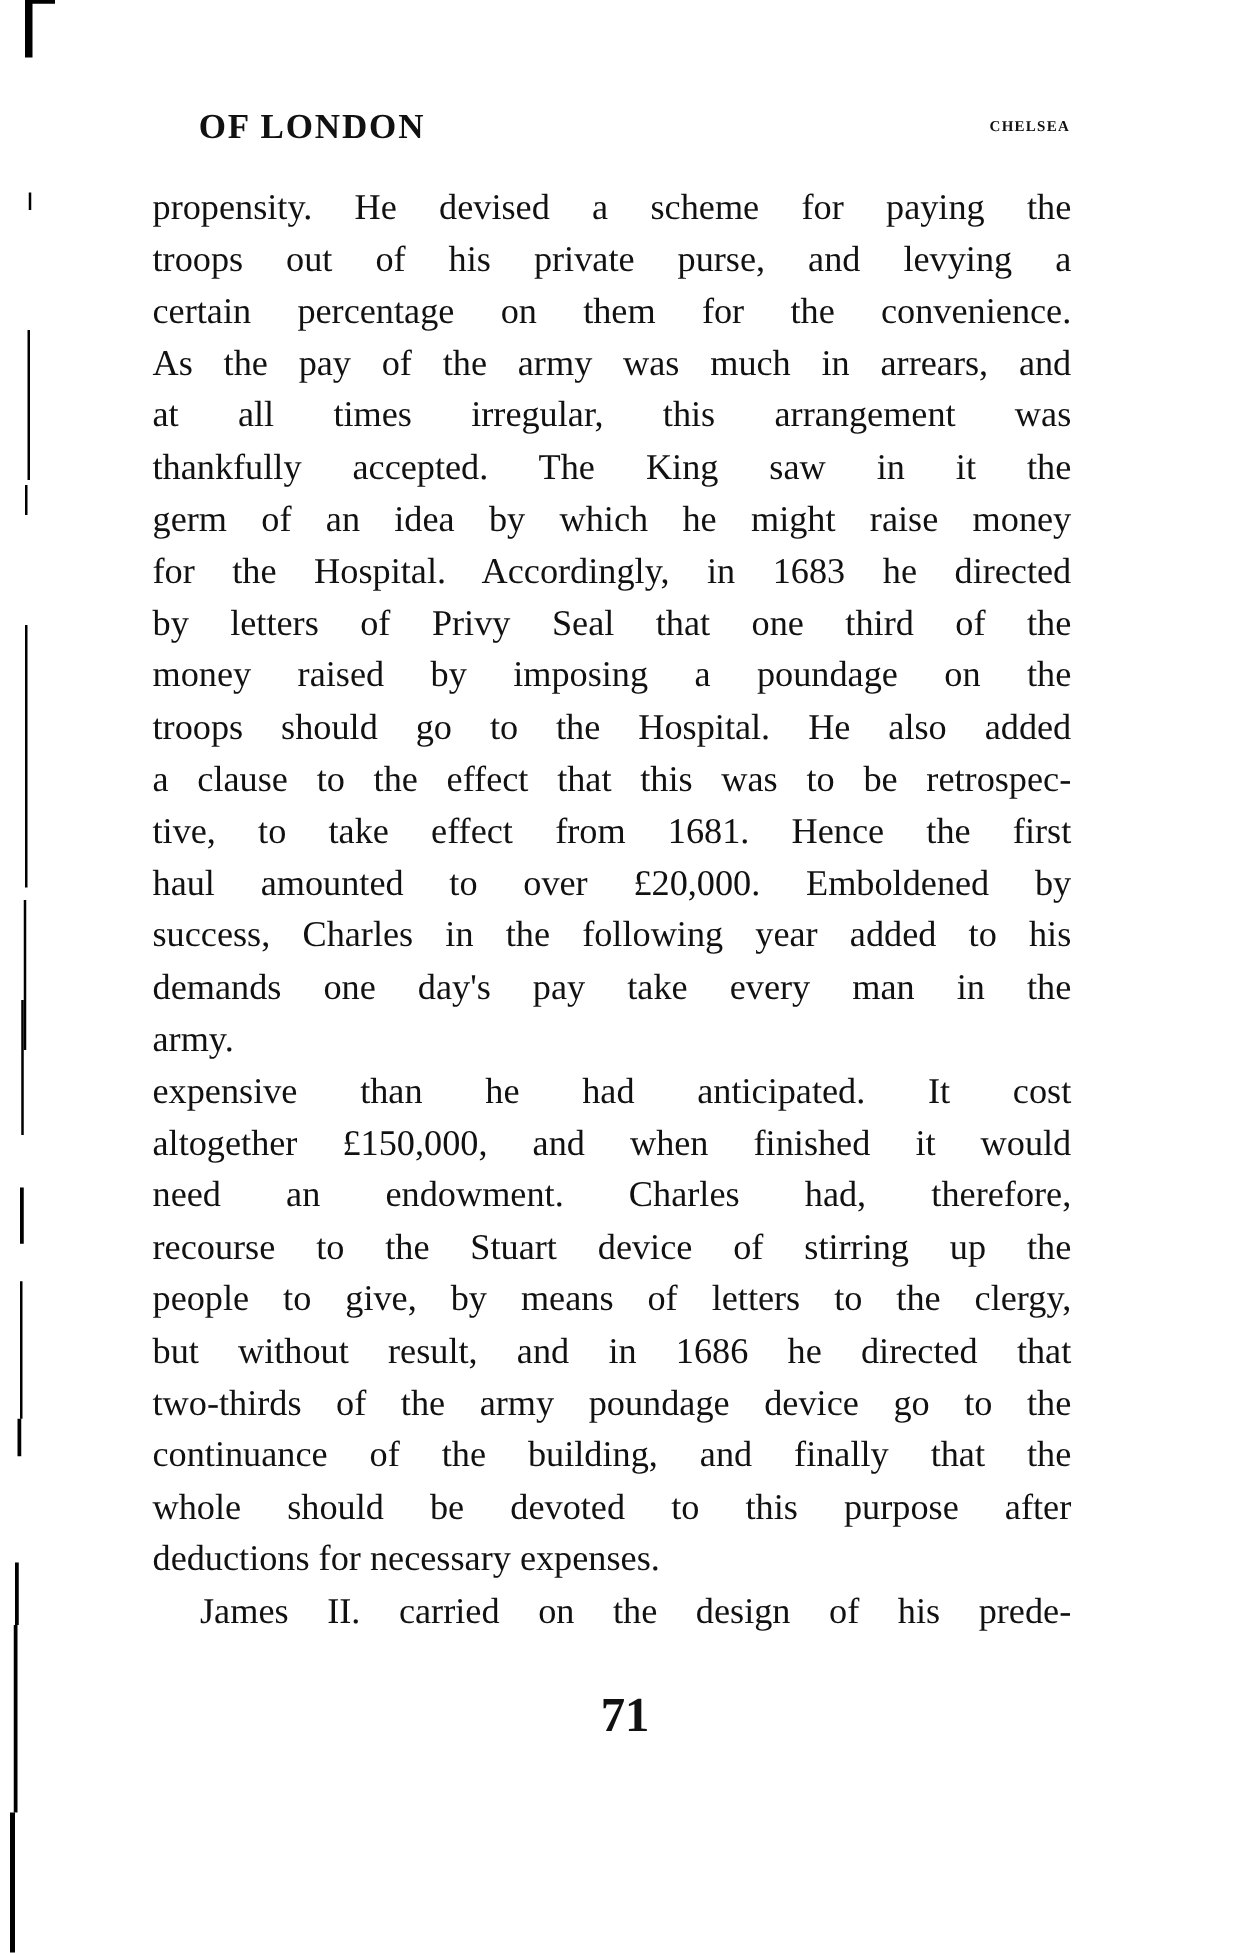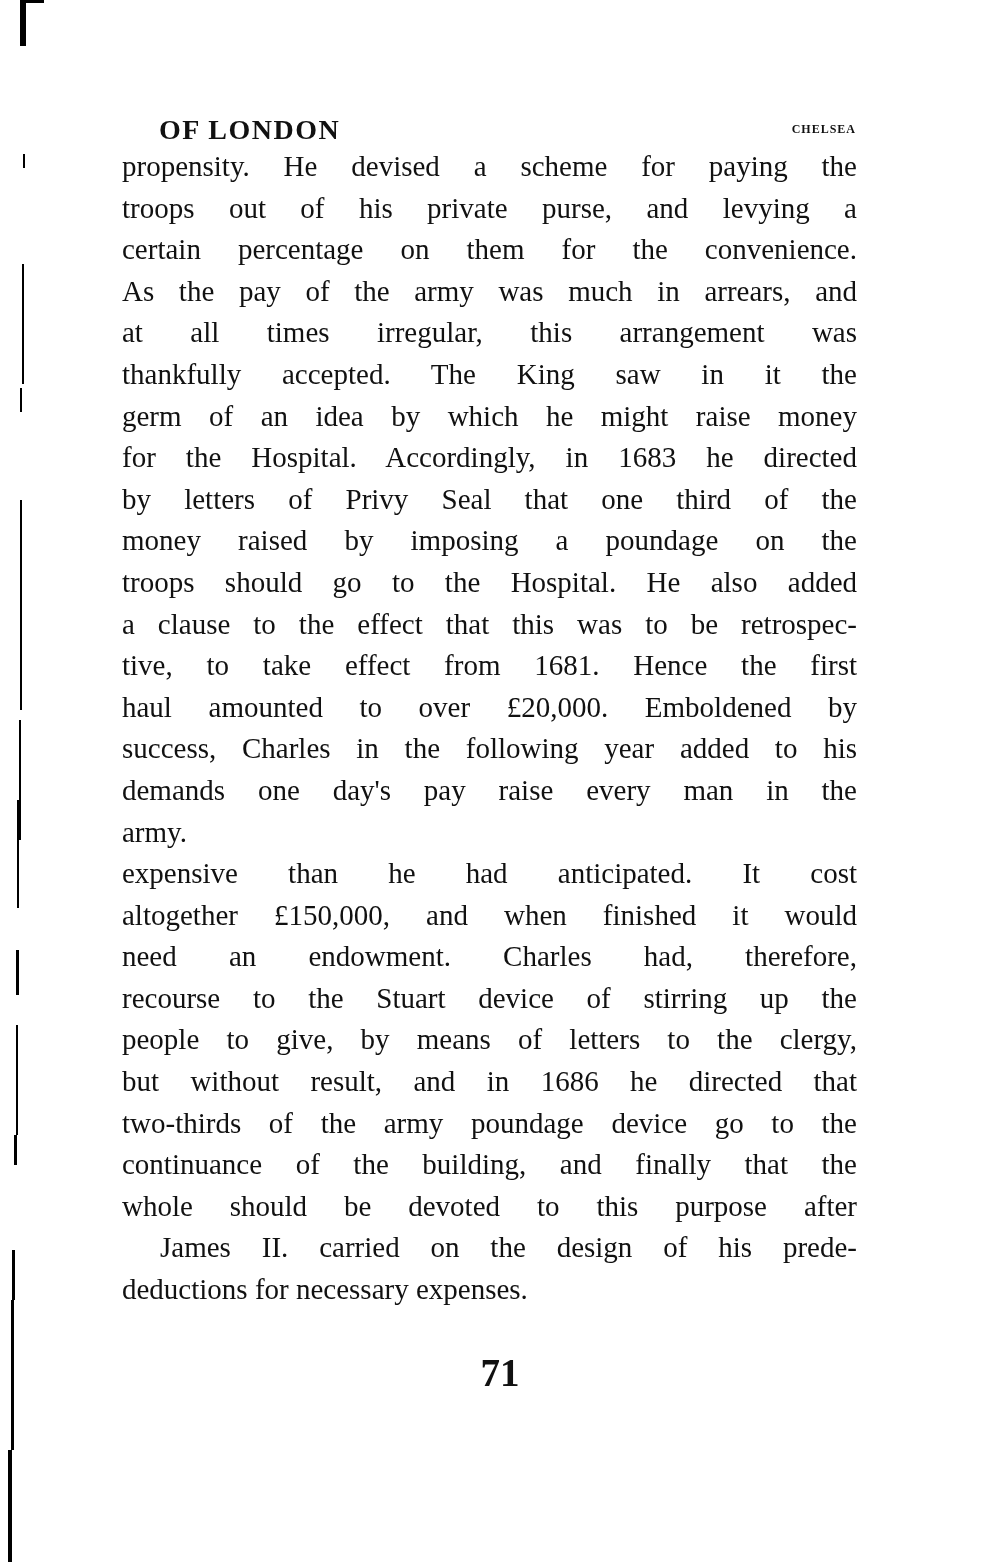--- a/index.html
+++ b/index.html
@@ -24,21 +24,20 @@
     .gutter-mark {
       position: absolute;
       background: #000;
     }
     .running-head {
       position: absolute;
       left: 123px;
       top: 84px;
       width: 733px;
       height: 40px;
-      margin-top: 28px;
     }
     .running-head .left {
       position: absolute;
       left: 36px;
       top: 2px;
       font-family: "Liberation Serif", serif;
       font-weight: bold;
       font-size: 28px;
       letter-spacing: 1.5px;
     }
@@ -119,30 +118,30 @@
     <span class="line">thankfully accepted.  The King saw in it the</span>
     <span class="line">germ of an idea by which he might raise money</span>
     <span class="line">for the Hospital.  Accordingly, in 1683 he directed</span>
     <span class="line">by letters of Privy Seal that one third of the</span>
     <span class="line">money raised by imposing a poundage on the</span>
     <span class="line">troops should go to the Hospital.  He also added</span>
     <span class="line">a clause to the effect that this was to be retrospec-</span>
     <span class="line">tive, to take effect from 1681.  Hence the first</span>
     <span class="line">haul amounted to over £20,000.  Emboldened by</span>
     <span class="line">success, Charles in the following year added to his</span>
-    <span class="line">demands one day's pay raise every man in the</span>
+    <span class="line">demands one day's pay take every man in the</span>
     <span class="line last">army.</span>
     <span class="line">expensive than he had anticipated.  It cost</span>
     <span class="line">altogether £150,000, and when finished it would</span>
     <span class="line">need an endowment.  Charles had, therefore,</span>
     <span class="line">recourse to the Stuart device of stirring up the</span>
     <span class="line">people to give, by means of letters to the clergy,</span>
     <span class="line">but without result, and in 1686 he directed that</span>
     <span class="line">two-thirds of the army poundage device go to the</span>
     <span class="line">continuance of the building, and finally that the</span>
     <span class="line">whole should be devoted to this purpose after</span>
+    <span class="line last">deductions for necessary expenses.</span>
     <span class="line indent">James II. carried on the design of his prede-</span>
-    <span class="line last">deductions for necessary expenses.</span>
   </div>
 
   <div class="folio">71</div>
 
 </div>
 
 </body></html>

